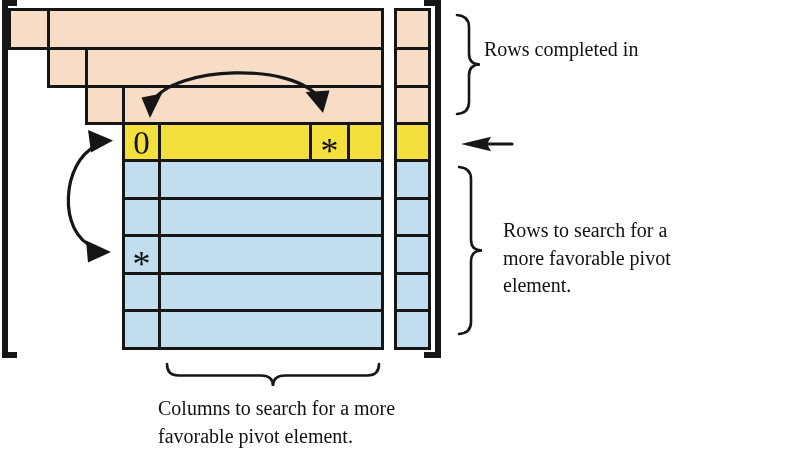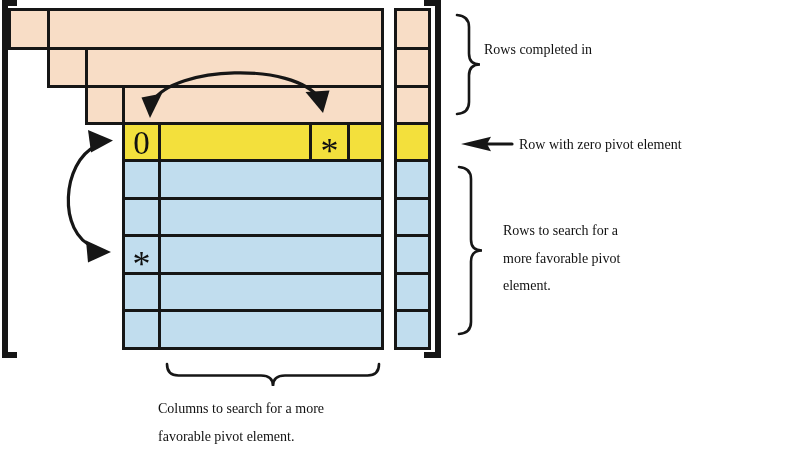--- a/index.html
+++ b/index.html
@@ -17,21 +17,21 @@
   .bracket{position:absolute;box-sizing:border-box;}
   .bracket.left{left:2px;top:0;width:15px;height:358px;
     border-left:6px solid var(--line-color,#161616);
     border-top:6px solid var(--line-color,#161616);
     border-bottom:6px solid var(--line-color,#161616);}
   .bracket.right{left:424px;top:0;width:17px;height:358px;
     border-right:6px solid var(--line-color,#161616);
     border-top:6px solid var(--line-color,#161616);
     border-bottom:6px solid var(--line-color,#161616);}
   .overlay{position:absolute;left:0;top:0;width:808px;height:452px;pointer-events:none;}
-  .label{position:absolute;font-size:14px;line-height:27.5px;white-space:nowrap;}
+  .label{position:absolute;font-size:20px;line-height:27.5px;white-space:nowrap;}
 </style>
 </head>
 <body>
 
 <div class="canvas">
 
   <div class="bracket left"></div>
   <div class="bracket right"></div>
 
   <div class="cell pink" style="left:8px;top:8px;width:42px;height:42px"></div>
@@ -94,23 +94,20 @@
       <polygon points="113,140.5 88,130 91,152.5"></polygon>
       <polygon points="111,252 86,240.5 88,262.5"></polygon>
       <path d="M 461,144 L 491,136.8 L 487,144 L 491,151.2 Z"></path>
     </g>
   </svg>
 
   <div class="label" style="left:484px;top:36px">
     <div>Rows completed in</div>
   </div>
 
-  <div class="label" style="left:519px;top:131px">
-    <div>Row with zero pivot element</div>
-  </div>
 
   <div class="label" style="left:503px;top:217px">
     <div>Rows to search for a</div>
     <div>more favorable pivot</div>
     <div>element.</div>
   </div>
 
   <div class="label" style="left:158px;top:395px">
     <div>Columns to search for a more</div>
     <div>favorable pivot element.</div>

